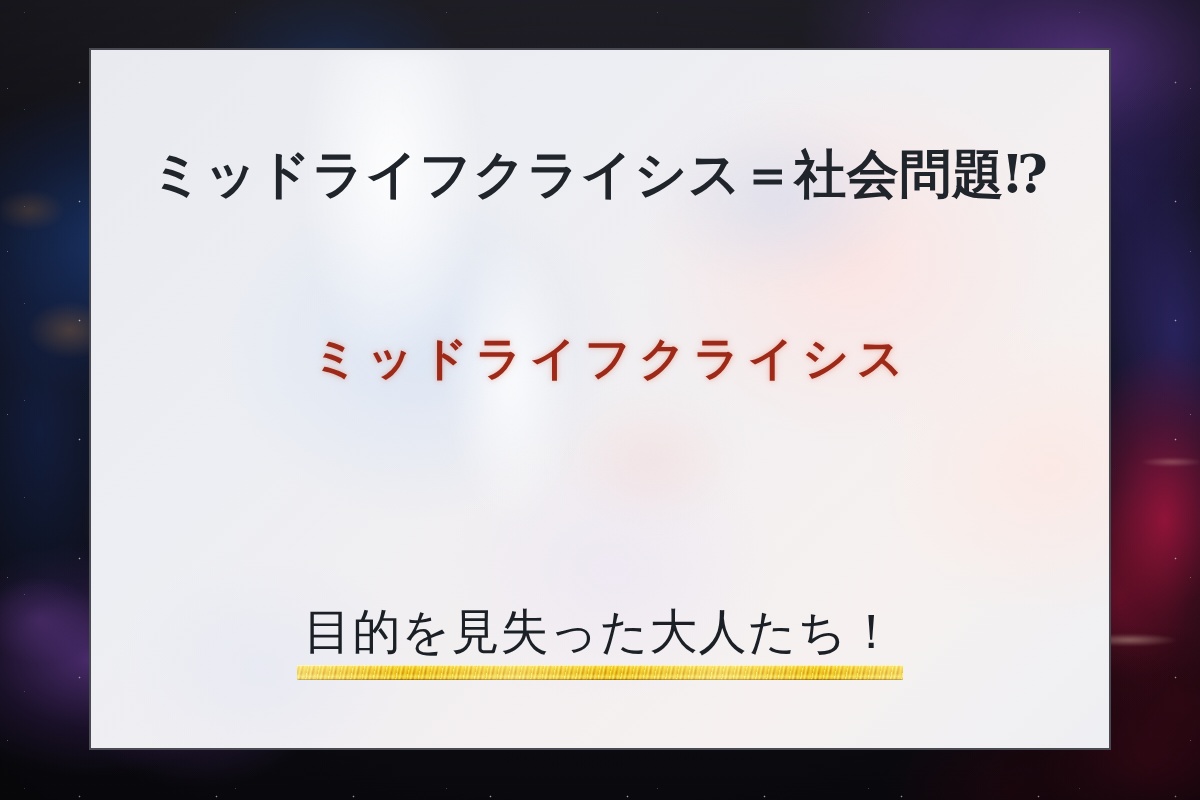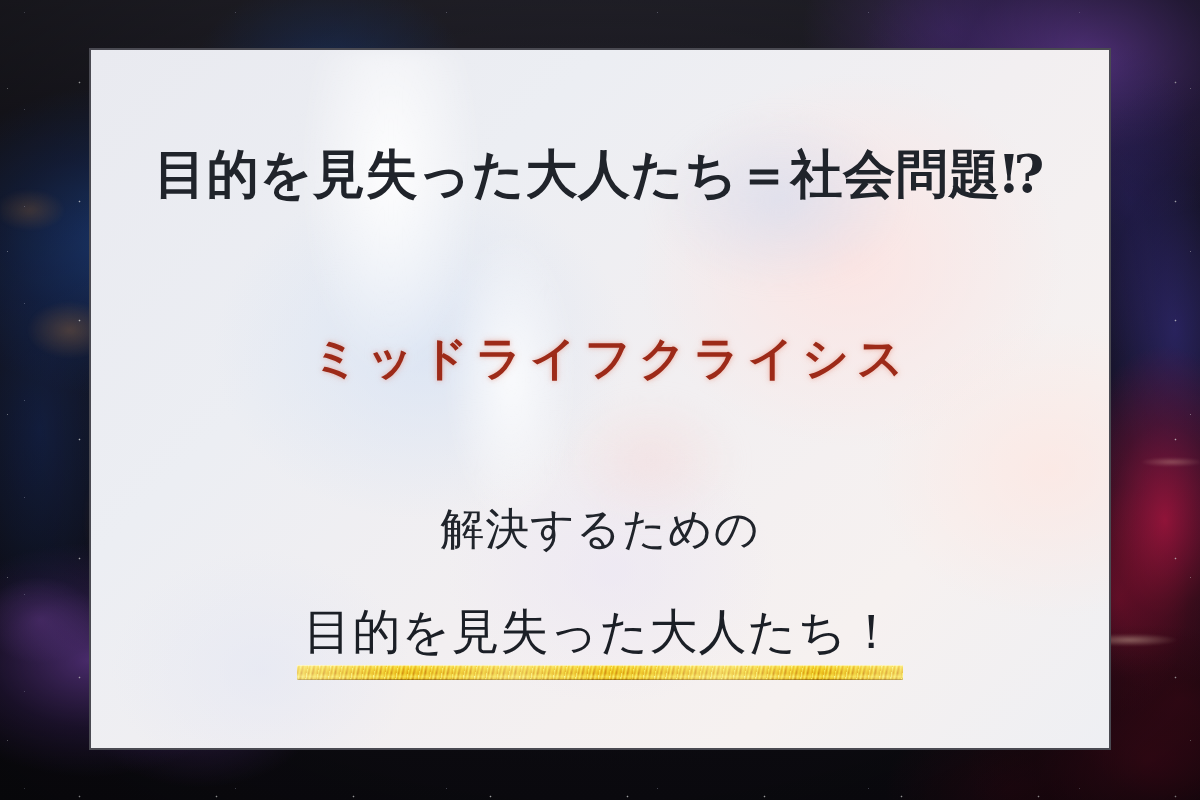--- a/index.html
+++ b/index.html
@@ -289,25 +289,24 @@
   <div class="stars"></div>
   <div class="vignette"></div>
 
   <div id="card">
 
     <div class="card-swirl swirl-a"></div>
     <div class="card-swirl swirl-b"></div>
 
     <div class="text-wrap">
 
-      <div class="headline">目的を見失った大人たち＝社会問題⁉</div>
+      <div class="headline">ミッドライフクライシス＝社会問題⁉</div>
 
       <div class="accent-line">ミッドライフクライシス</div>
 
-      <div class="sub-line-1">解決するための</div>
 
       <div class="sub-line-2-wrap">
         <span class="sub-line-2">
           <span>目的を見失った大人たち！</span>
           <span class="gold-bar"></span>
         </span>
       </div>
 
     </div>
   </div>

